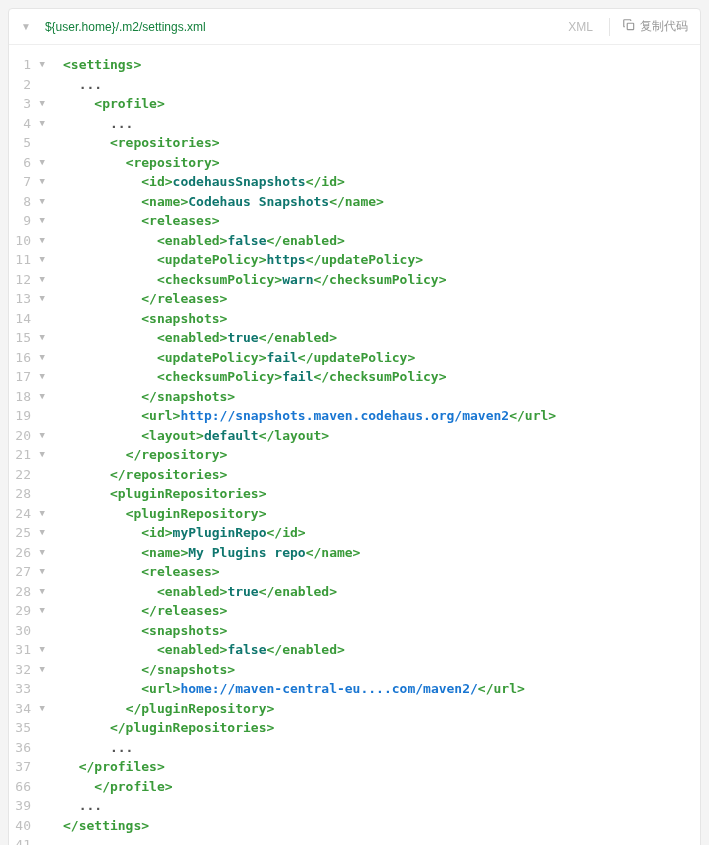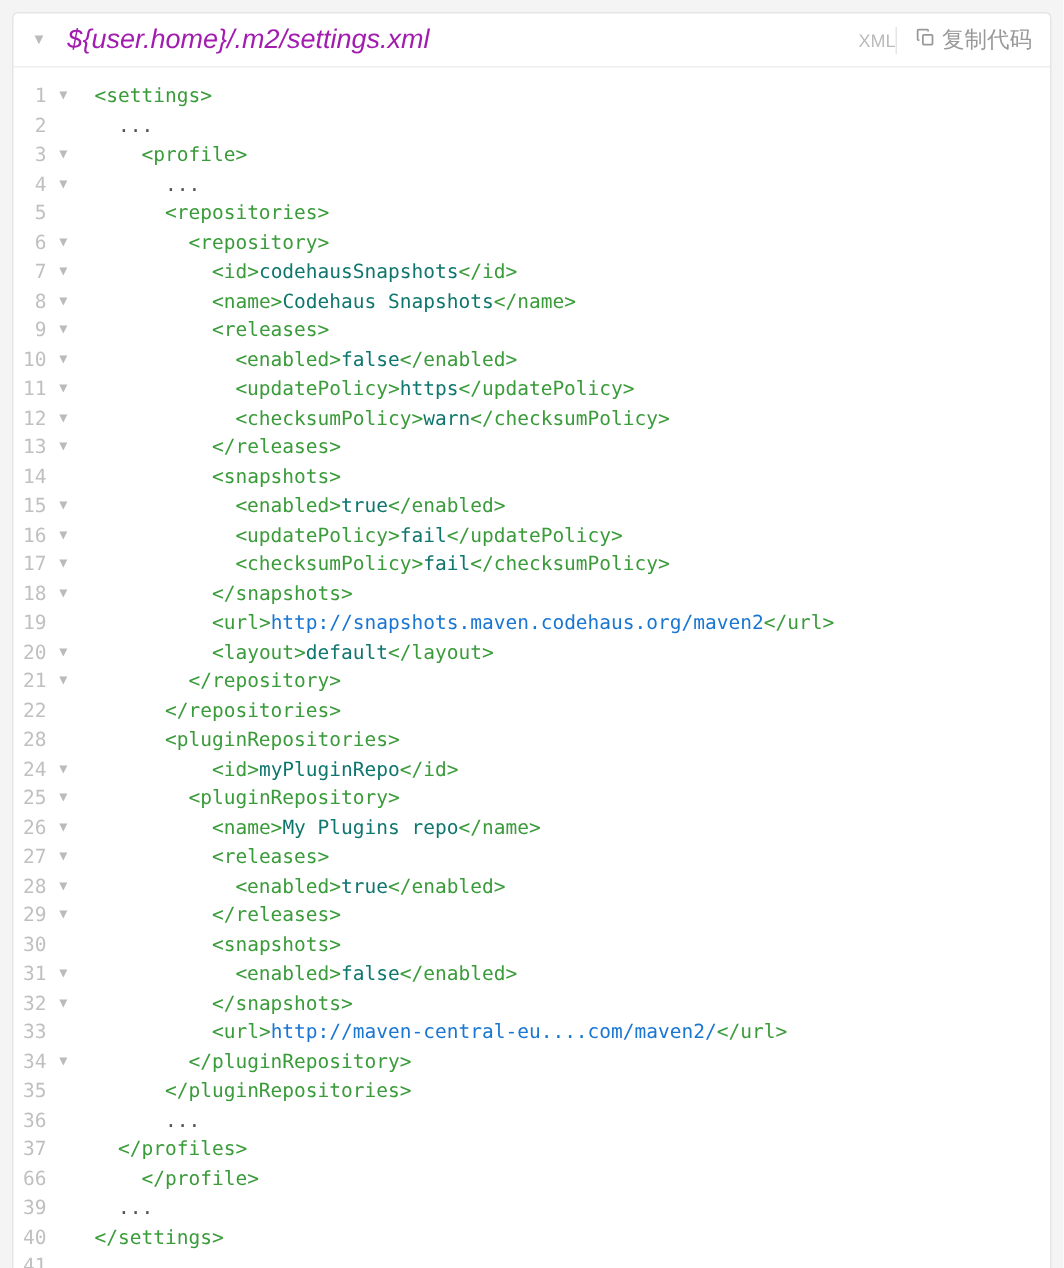--- a/index.html
+++ b/index.html
@@ -1,31 +1,31 @@
 <!DOCTYPE html>
 <html><head>
 <meta charset="utf-8">
 <style>
 * { margin: 0; padding: 0; box-sizing: border-box; }
 body { background: #f4f4f4; font-family: -apple-system, "Segoe UI", sans-serif; padding: 8px; }
 .editor { background: #fff; border: 1px solid #e5e5e5; border-radius: 4px; width: 693px; overflow: hidden; }
 .header { display: flex; align-items: center; height: 36px; border-bottom: 1px solid #eee; padding: 0 12px; }
 .dropdown-icon { color: #bbb; font-size: 10px; margin-right: 14px; }
-.filepath { color: #a21caf; font-size: 18px; flex: 1; font-style: italic; }
-.lang { color: #bbb; font-size: 12px; }
+.filepath { color: #15803d; font-size: 12px; flex: 1; }
+.lang { color: #bbb; font-size: 12px; margin-right: 16px; }
 .divider { width: 1px; height: 18px; background: #e5e5e5; margin-right: 12px; }
-.copy { display: flex; align-items: center; color: #999; font-size: 15px; cursor: pointer; }
+.copy { display: flex; align-items: center; color: #999; font-size: 12px; cursor: pointer; }
 .copy-icon { margin-right: 4px; }
 .code-area { display: flex; font-family: Consolas, Monaco, monospace; font-size: 13px; line-height: 19.5px; padding: 10px 0; }
 .gutter { text-align: right; color: #c0c0c0; user-select: none; }
 .gutter-line { display: flex; justify-content: flex-end; align-items: center; height: 19.5px; padding-right: 10px; }
 .ln { min-width: 22px; text-align: right; }
 .fold { color: #bbb; font-size: 9px; width: 10px; display: inline-block; margin-left: 4px; }
 .code { flex: 1; padding-left: 8px; }
-.code-line { height: 19.5px; white-space: pre; }
+.code-line { height: 19.5px; white-space: pre; font-weight: bold; }
 .tag { color: #3a9b3a; }
 .txt { color: #555; }
 .val { color: #0f766e; }
 .url { color: #1976d2; }
 </style>
 </head>
 <body>
 
 <div class="editor">
   <div class="header">
@@ -227,30 +227,30 @@
         <div class="code-line">          <span class="tag">&lt;snapshots&gt;</span></div>
         <div class="code-line">            <span class="tag">&lt;enabled&gt;</span><span class="val">true</span><span class="tag">&lt;/enabled&gt;</span></div>
         <div class="code-line">            <span class="tag">&lt;updatePolicy&gt;</span><span class="val">fail</span><span class="tag">&lt;/updatePolicy&gt;</span></div>
         <div class="code-line">            <span class="tag">&lt;checksumPolicy&gt;</span><span class="val">fail</span><span class="tag">&lt;/checksumPolicy&gt;</span></div>
         <div class="code-line">          <span class="tag">&lt;/snapshots&gt;</span></div>
         <div class="code-line">          <span class="tag">&lt;url&gt;</span><span class="url">http://snapshots.maven.codehaus.org/maven2</span><span class="tag">&lt;/url&gt;</span></div>
         <div class="code-line">          <span class="tag">&lt;layout&gt;</span><span class="val">default</span><span class="tag">&lt;/layout&gt;</span></div>
         <div class="code-line">        <span class="tag">&lt;/repository&gt;</span></div>
         <div class="code-line">      <span class="tag">&lt;/repositories&gt;</span></div>
         <div class="code-line">      <span class="tag">&lt;pluginRepositories&gt;</span></div>
+        <div class="code-line">        <span class="tag">&lt;pluginRepository&gt;</span></div>
         <div class="code-line">          <span class="tag">&lt;id&gt;</span><span class="val">myPluginRepo</span><span class="tag">&lt;/id&gt;</span></div>
-        <div class="code-line">        <span class="tag">&lt;pluginRepository&gt;</span></div>
         <div class="code-line">          <span class="tag">&lt;name&gt;</span><span class="val">My Plugins repo</span><span class="tag">&lt;/name&gt;</span></div>
         <div class="code-line">          <span class="tag">&lt;releases&gt;</span></div>
         <div class="code-line">            <span class="tag">&lt;enabled&gt;</span><span class="val">true</span><span class="tag">&lt;/enabled&gt;</span></div>
         <div class="code-line">          <span class="tag">&lt;/releases&gt;</span></div>
         <div class="code-line">          <span class="tag">&lt;snapshots&gt;</span></div>
         <div class="code-line">            <span class="tag">&lt;enabled&gt;</span><span class="val">false</span><span class="tag">&lt;/enabled&gt;</span></div>
         <div class="code-line">          <span class="tag">&lt;/snapshots&gt;</span></div>
-        <div class="code-line">          <span class="tag">&lt;url&gt;</span><span class="url">http://maven-central-eu....com/maven2/</span><span class="tag">&lt;/url&gt;</span></div>
+        <div class="code-line">          <span class="tag">&lt;url&gt;</span><span class="url">home://maven-central-eu....com/maven2/</span><span class="tag">&lt;/url&gt;</span></div>
         <div class="code-line">        <span class="tag">&lt;/pluginRepository&gt;</span></div>
         <div class="code-line">      <span class="tag">&lt;/pluginRepositories&gt;</span></div>
         <div class="code-line">      <span class="txt">...</span></div>
         <div class="code-line">  <span class="tag">&lt;/profiles&gt;</span></div>
         <div class="code-line">    <span class="tag">&lt;/profile&gt;</span></div>
         <div class="code-line">  <span class="txt">...</span></div>
         <div class="code-line"><span class="tag">&lt;/settings&gt;</span></div>
       </div>
   </div>
 </div>

